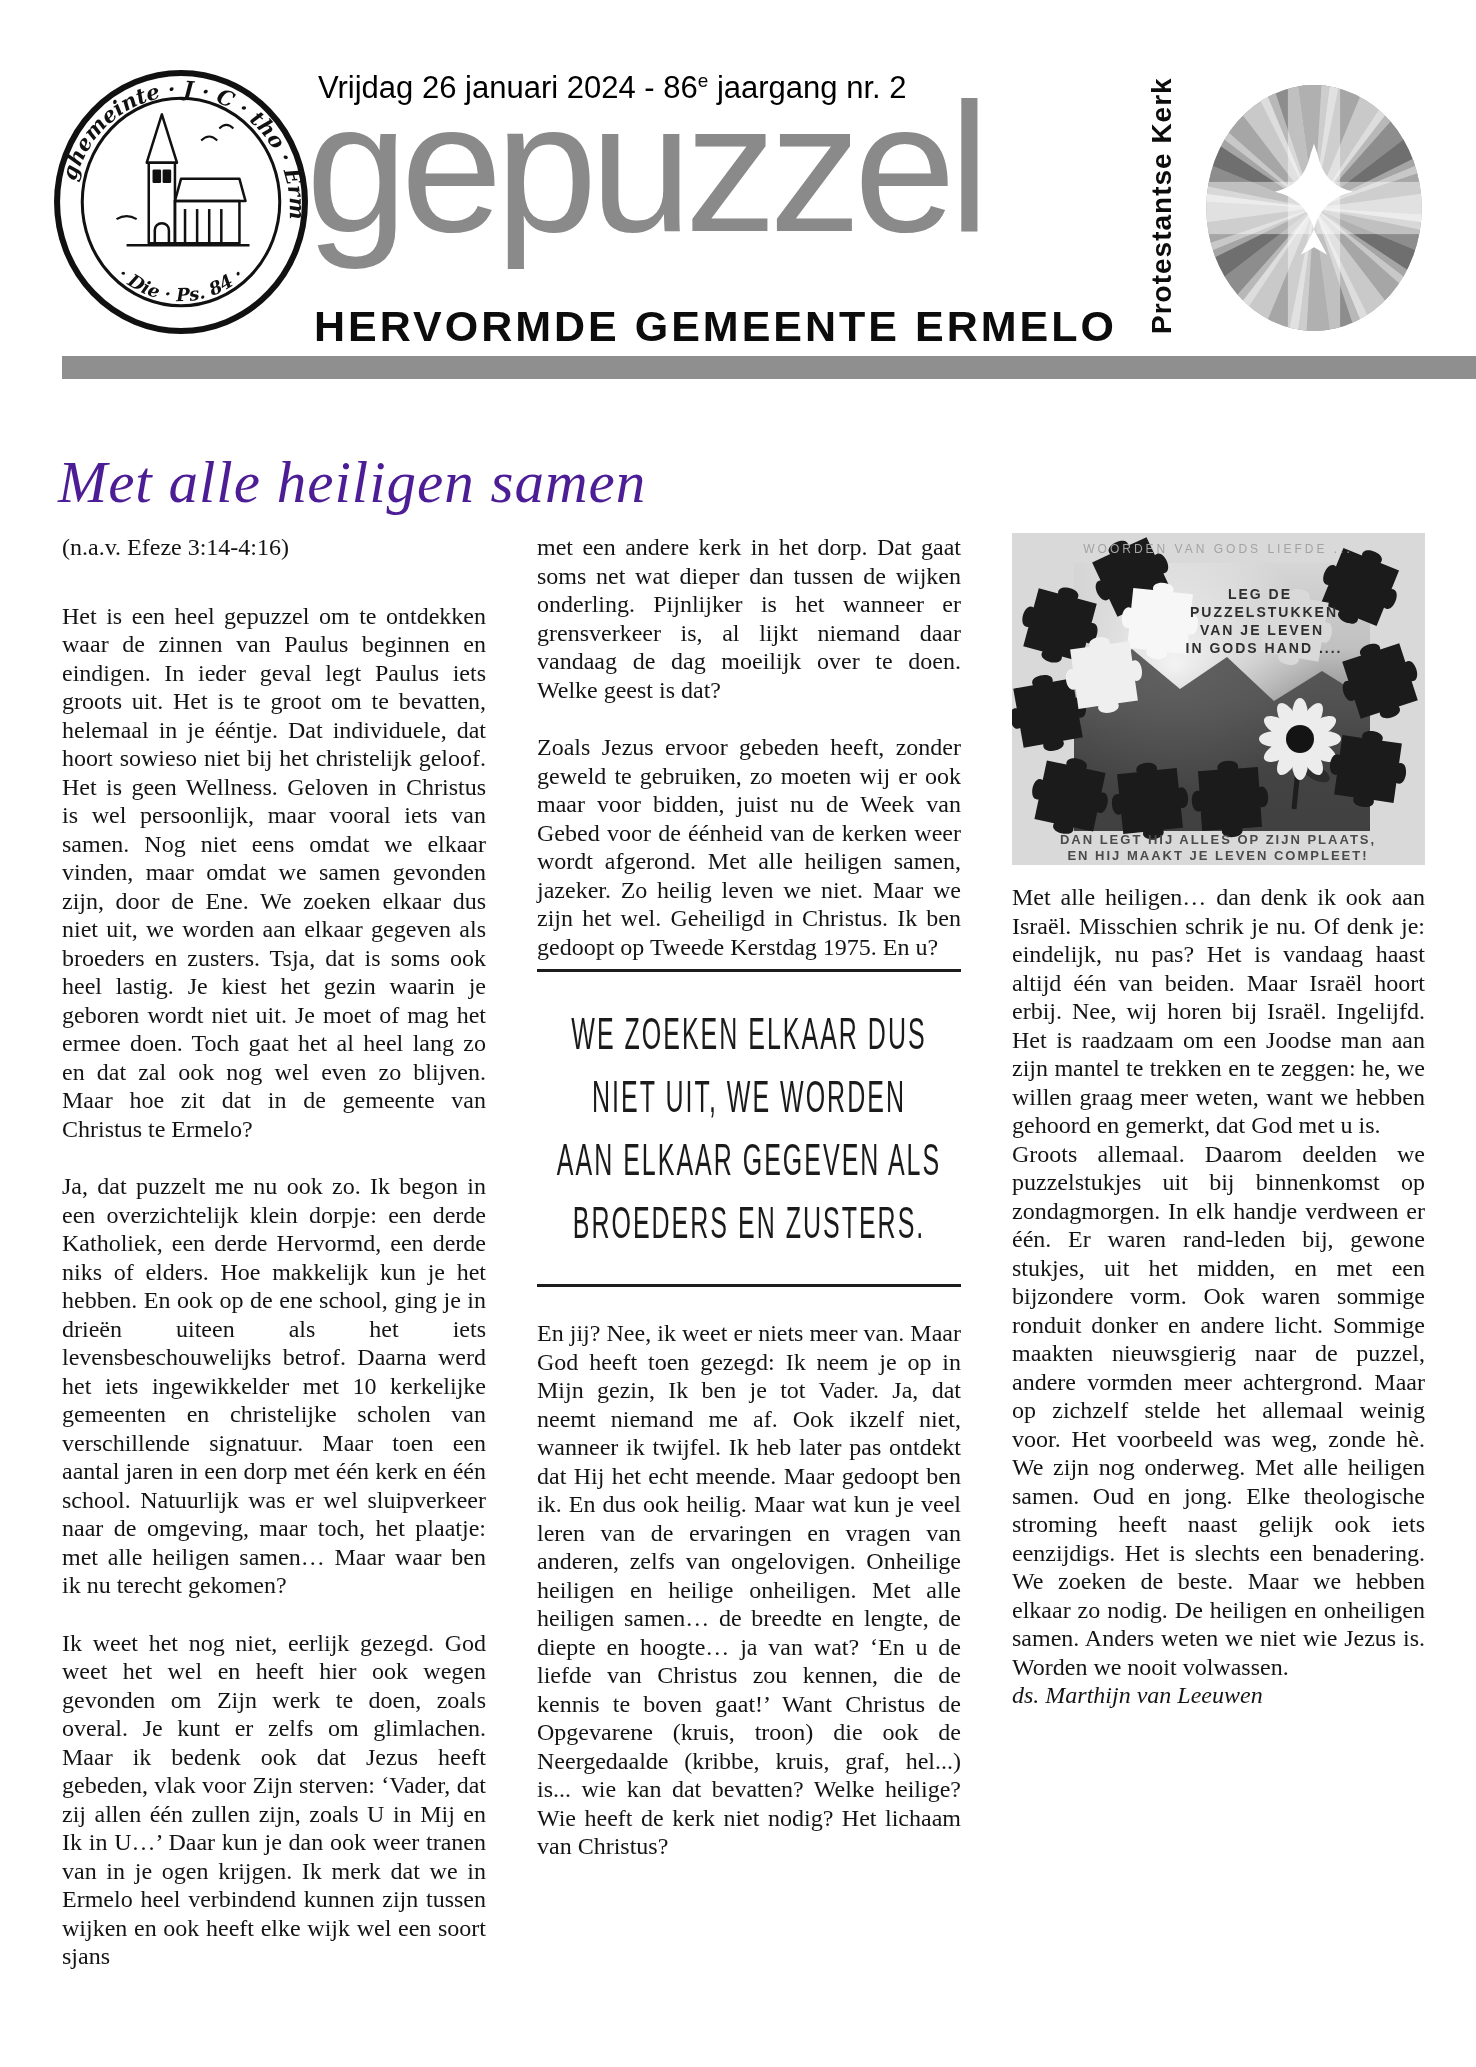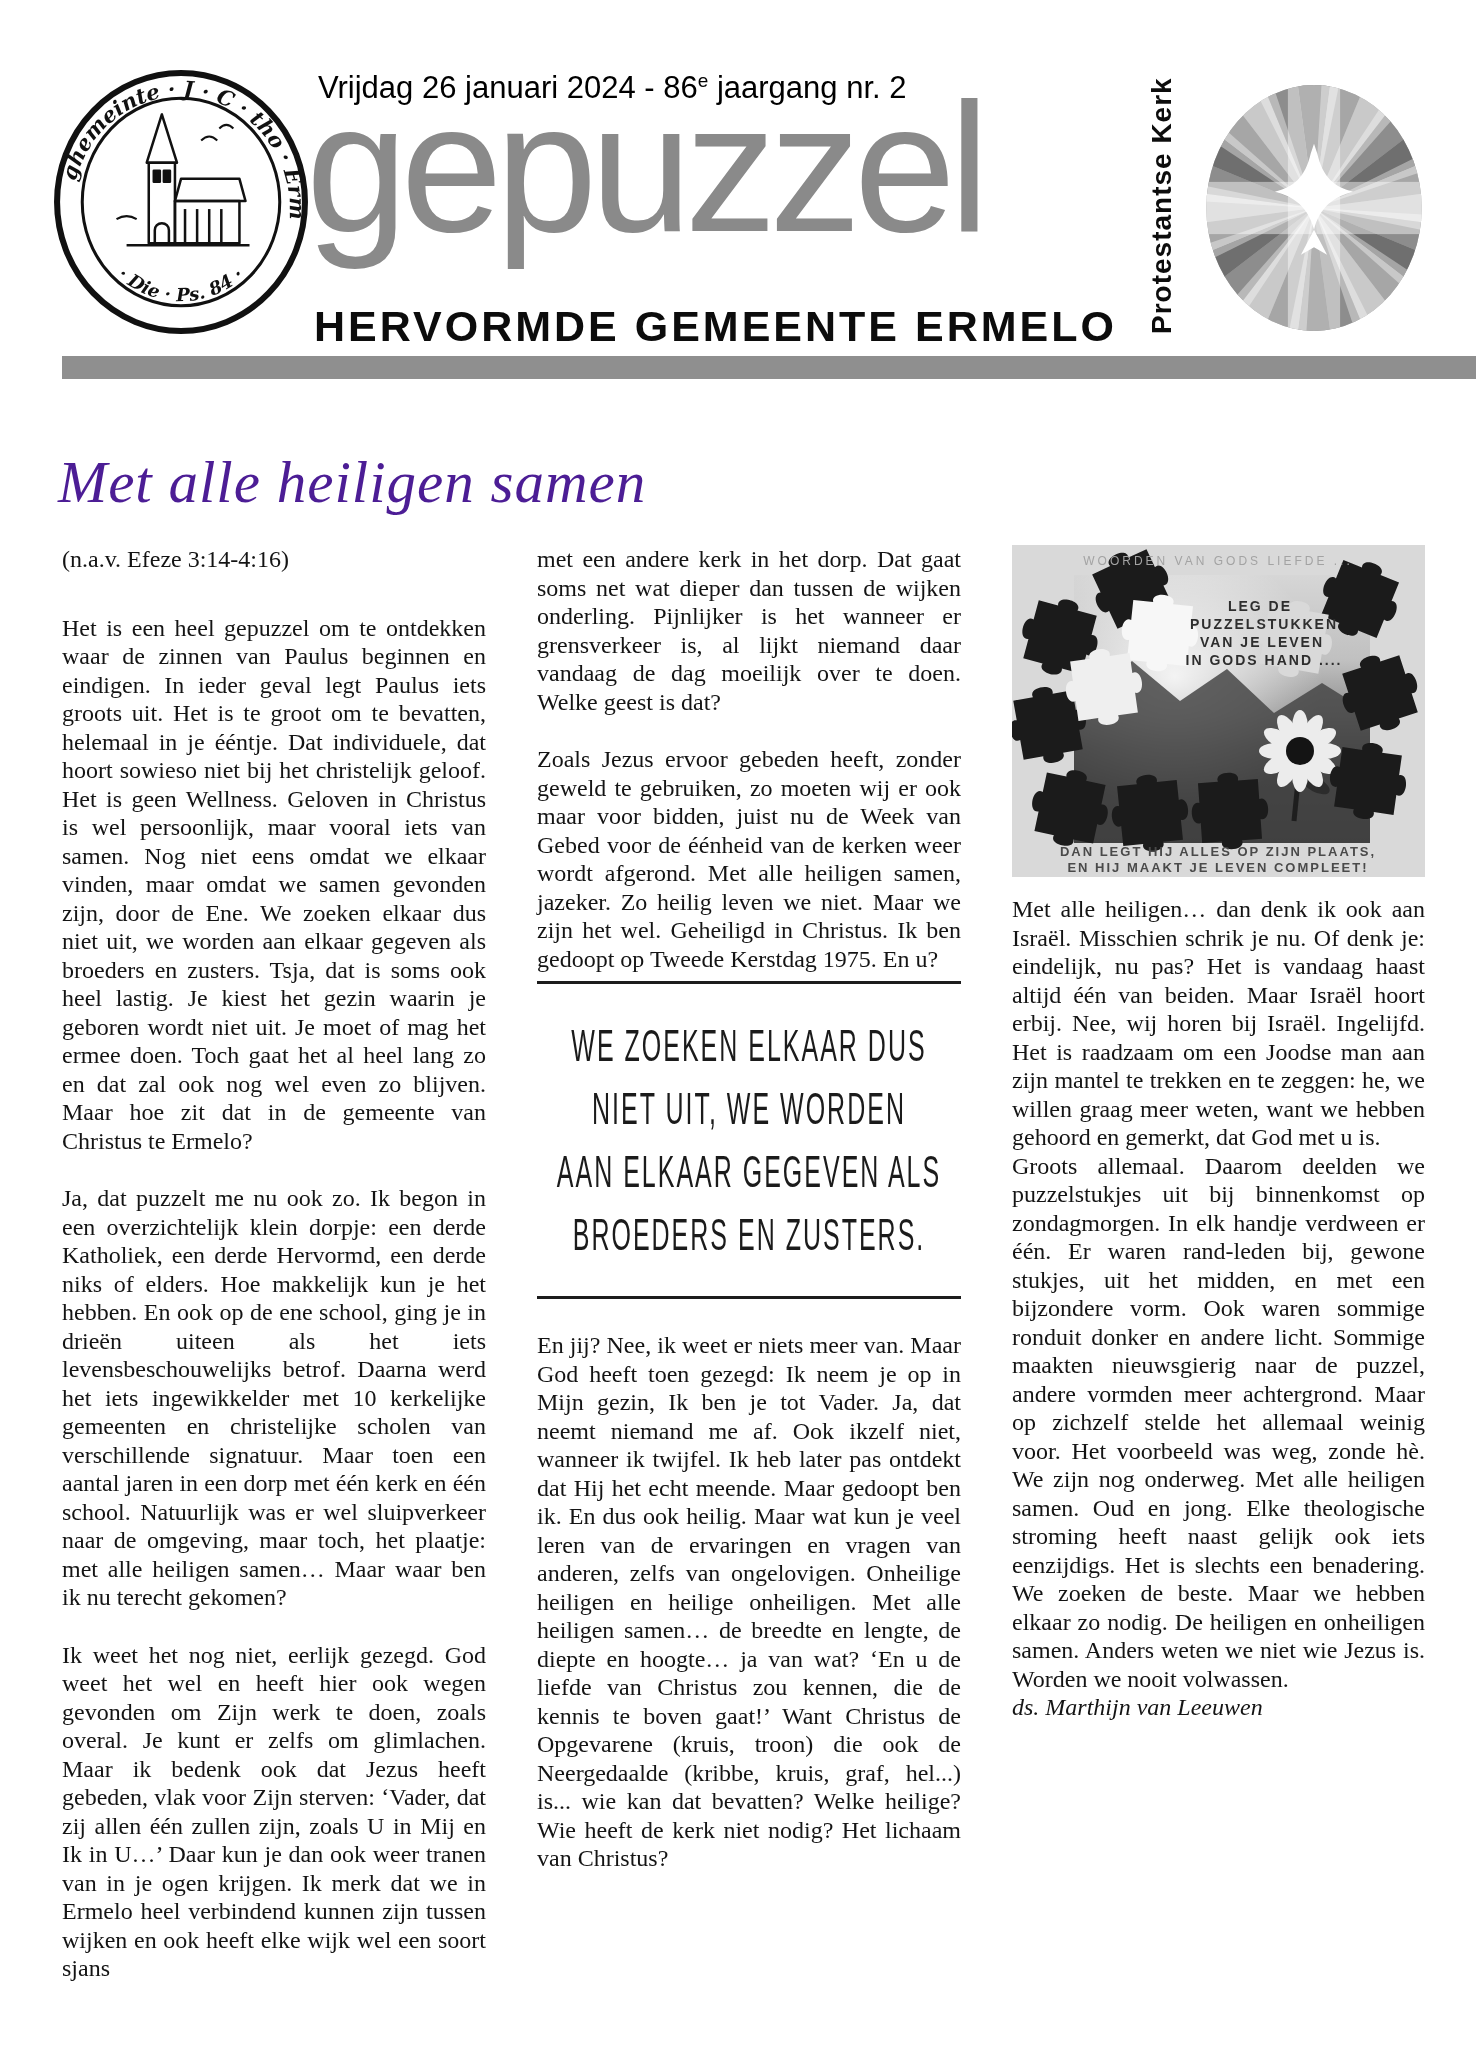--- a/index.html
+++ b/index.html
@@ -32,21 +32,21 @@
     font-size:28px; color:#0c0c0c; letter-spacing:1px;
   }
   .pkn-logo { position:absolute; left:1204px; top:84px; width:220px; height:248px; }
   .graybar { position:absolute; left:62px; top:356px; width:1414px; height:23px; background:#8f8f8f; }
   
   .title {
     position:absolute; left:58px; top:448px;
     font-style:italic; font-size:59px; color:#4c1d95; letter-spacing:1px;
   }
   .col {
-    position:absolute; top:545px; width:424px;
+    position:absolute; top:533px; width:424px;
     font-size:24px; line-height:28.5px; text-align:justify;
   }
   .col-1 { left:62px; }
   .col-2 { left:537px; }
   .col-3 { left:1012px; width:413px; }
   .col p { margin:0 0 29px 0; }
   .ref { margin:0 0 40px 0 !important; text-align:left !important; }
   .nogap { margin-bottom:0 !important; }
   .pullquote {
     border-top:3px solid #1c1c1c; border-bottom:3px solid #1c1c1c;

